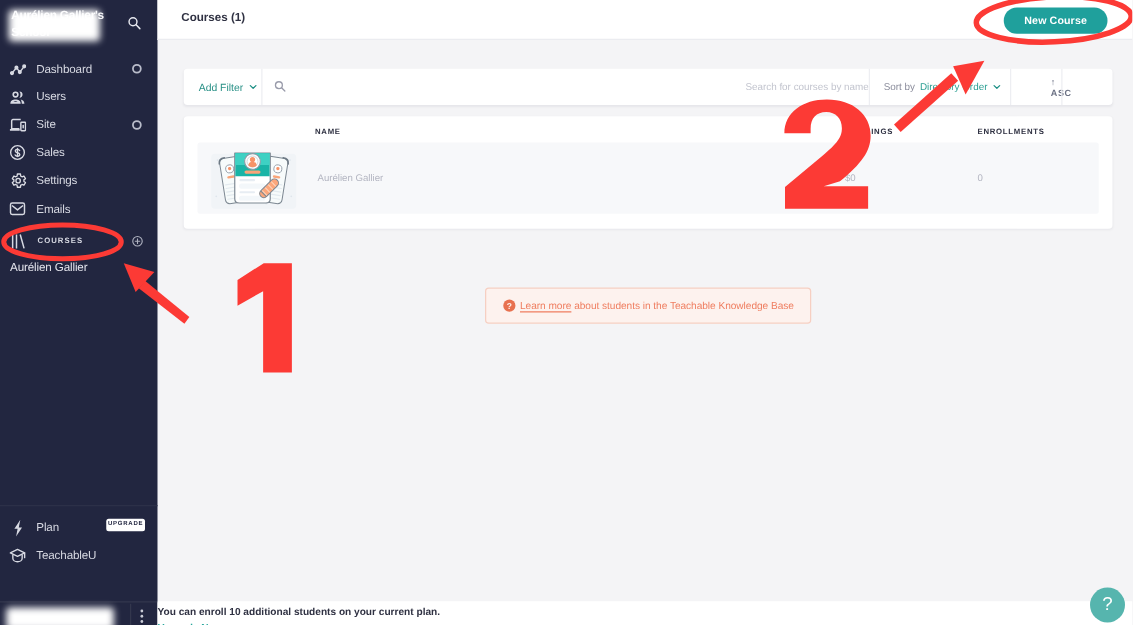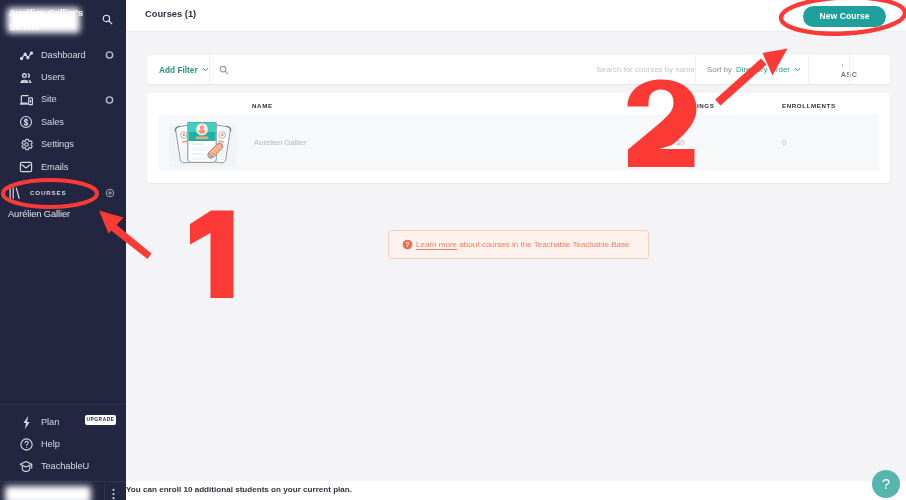--- a/index.html
+++ b/index.html
@@ -26,21 +26,21 @@
     position: absolute; left: 9px; top: 6px; width: 82px;
     color: #f2f3f7; font-size: 9.5px; font-weight: 700; line-height: 13.5px;
     letter-spacing: -.2px;
   }
   .sb-search {
     position: absolute; left: 102px; top: 11px; width: 11px; height: 11px;
   }
   .nav-list { position: absolute; left: 0; top: 44px; width: 126px; }
   .nav-item {
     position: relative; height: 22.4px; display: flex; align-items: center;
-    padding-left: 18px;
+    padding-left: 6px;
   }
   .nav-icon { width: 16px; height: 16px; display: flex; align-items: center; justify-content: center; }
   .nav-label {
     margin-left: 7px; color: #d7d9e2; font-size: 9.3px; font-weight: 400;
     letter-spacing: -0.1px; line-height: 1;
   }
   .nav-ext { position: absolute; left: 105px; top: 50%; transform: translateY(-50%); display:flex; }
 
   .sb-section {
     position: relative; height: 22px; display: flex; align-items: center; padding-left: 6px;
@@ -89,21 +89,21 @@
     background: #1fa09c; color: #fff; border: none; border-radius: 11px;
     font-size: 8.5px; font-weight: 700; padding: 0; cursor: pointer;
     font-family: inherit; line-height: 21px; letter-spacing: .1px;
   }
   .filterbar {
     position: absolute; left: 21px; top: 55px; width: 743px; height: 29px;
     background: #fff; border-radius: 3px; display: flex; align-items: stretch;
     box-shadow: 0 1px 2px rgba(20,24,50,.06);
   }
   .fb-cell { display: flex; align-items: center; padding-left: 40px; }
-  .fb-addfilter { padding: 0 0 0 12px; color: #2a9187; font-size: 8.3px; font-weight: 700; width: 62px; gap: 4px;}
+  .fb-addfilter { padding: 0 0 0 12px; color: #2a9187; font-size: 8.3px; font-weight: 400; width: 62px; gap: 4px;}
   .fb-search { flex: 1; padding-left: 9px; border-left: 1px solid #edeef2; gap: 5px; }
   .fb-search input {
     border: none; outline: none; font-size: 7.9px; color: #2f3142; width: 100%;
     font-family: inherit; background: transparent; text-align: right;
   }
   .fb-search input::placeholder { color: #c2c4ce; }
   .fb-sort { width: 113px; padding: 0 0 0 11px; border-left: 1px solid #edeef2; gap: 4px; font-size: 7.9px; }
   .fb-sort .lbl { color: #8b8d9c; font-weight: 400; }
   .fb-sort .val { color: #2a9e92; font-weight: 400; }
   .fb-asc { width: 41px; justify-content: center; border-left: 1px solid #edeef2; font-size: 7.2px; color: #6b7184; letter-spacing:.5px; font-weight:700;}
@@ -272,30 +272,20 @@
     <div class="sb-divider"></div>
     <div class="sb-bottom">
       <div class="nav-item">
         <span class="nav-icon">
           <svg width="13" height="15" viewBox="0 0 18 24" fill="#d7d9e2">
             <path d="M11.8 1.2 4.2 12.8h4.1L6.4 22.8 14 11.2H9.8z"></path>
           </svg>
         </span>
         <span class="nav-label">Plan</span>
         <span class="badge-upgrade">UPGRADE</span>
-      </div>
-      <div class="nav-item">
-        <span class="nav-icon">
-          <svg width="15" height="15" viewBox="0 0 24 24" fill="none" stroke="#dcdde4" stroke-width="1.7">
-            <circle cx="12" cy="12" r="9"></circle>
-            <path d="M9.5 9.3c.2-1.5 1.3-2.4 2.7-2.4 1.5 0 2.6 1 2.6 2.4 0 1.9-2.4 2-2.6 4" stroke-linecap="round"></path>
-            <circle cx="12.1" cy="16.4" r=".95" fill="#dcdde4" stroke="none"></circle>
-          </svg>
-        </span>
-        <span class="nav-label">Help</span>
       </div>
       <div class="nav-item">
         <span class="nav-icon">
           <svg width="14" height="13" viewBox="0 0 24 22" fill="none" stroke="#d7d9e2" stroke-width="1.9" stroke-linejoin="round">
             <path d="M12 2.4 2.2 7.2 12 12l9.8-4.8z"></path>
             <path d="M5.6 9.4v5.1c0 2.9 3 4.9 6.4 4.9s6.4-2 6.4-4.9V9.4"></path>
             <path d="M21.8 7.4v6.4" stroke-linecap="round"></path>
           </svg>
         </span>
         <span class="nav-label">TeachableU</span>
@@ -422,21 +412,21 @@
       </div>
     </div>
 
     <div class="kb-note">
       <span class="kb-icon">
         <svg width="11" height="11" viewBox="0 0 14 14">
             <circle cx="7" cy="7" r="6.2" fill="#e8714f"></circle>
             <text x="7" y="10.4" text-anchor="middle" font-family="Liberation Sans, sans-serif" font-size="8.6" font-weight="700" fill="#fdf1ed">?</text>
           </svg>
       </span>
-      <span class="kb-text"><a href="#">Learn more</a><span> about courses in the Teachable Teachable Base</span></span>
+      <span class="kb-text"><a href="#">Learn more</a><span> about students in the Teachable Knowledge Base</span></span>
     </div>
 
     <div class="footer">
       <span>You can enroll 10 additional students on your current plan.</span>
       <a href="#" class="up">Upgrade Now</a>
     </div>
 
     <div class="help-fab">?</div>
   </div>
 

